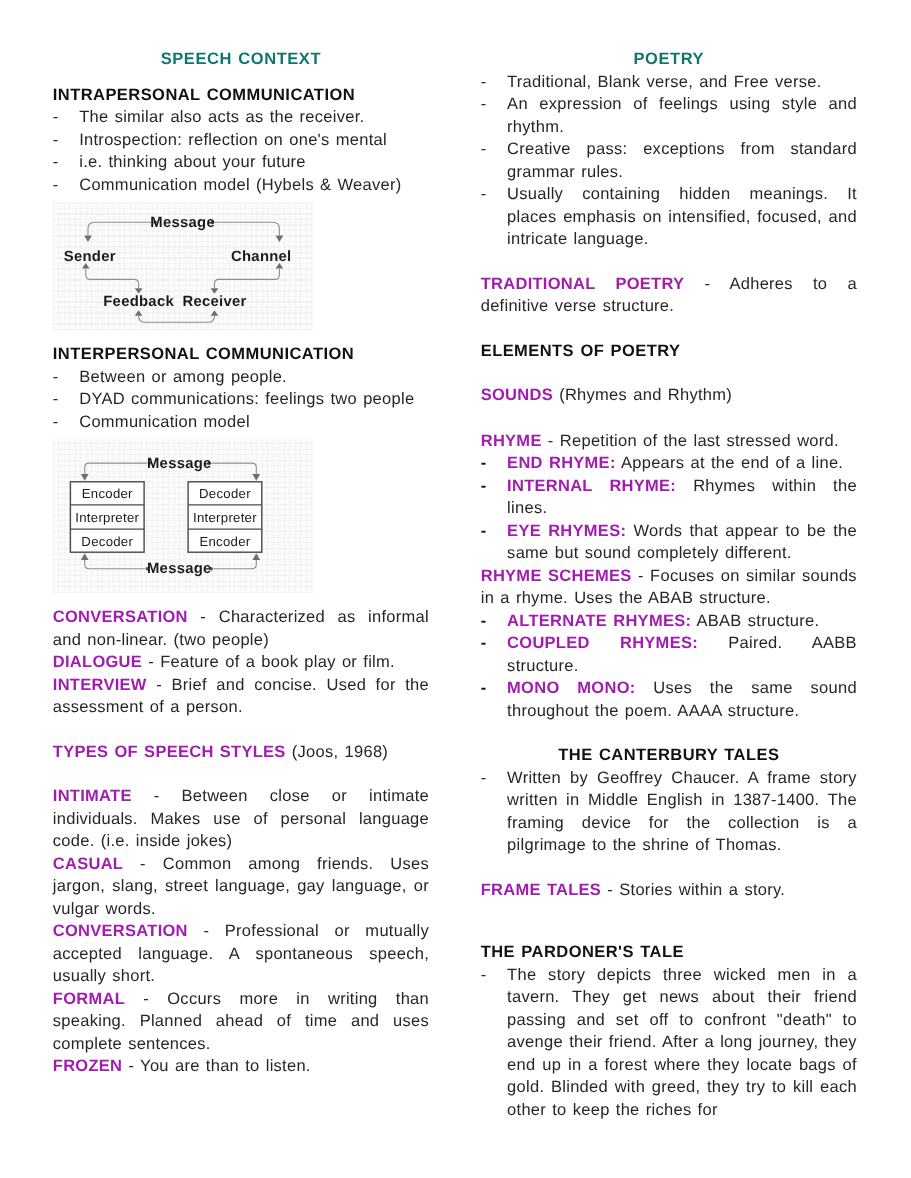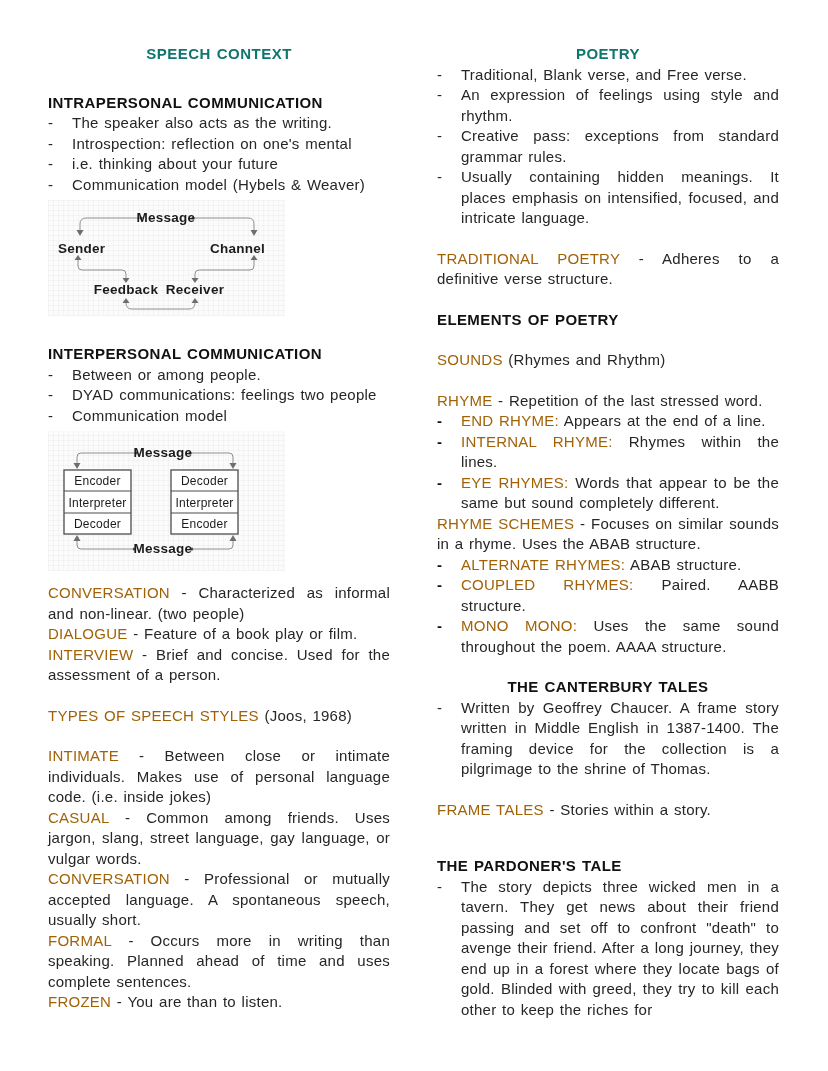--- a/index.html
+++ b/index.html
@@ -8,28 +8,28 @@
     width:828px; height:1071px; position:relative; overflow:hidden;
     font-family:"Liberation Sans","DejaVu Sans",sans-serif;
     font-size:15px; line-height:20.5px; color:#262626;
     letter-spacing:0.25px; word-spacing:1.2px;
   }
   .col { position:absolute; top:44px; width:342px; }
   #colL { left:48px; }
   #colR { left:437px; }
 
   .title { text-align:center; font-weight:bold; color:#0f766e; letter-spacing:0.5px; }
-  .h { font-weight:bold; color:#111; margin-top:28px; letter-spacing:0.4px; }
+  .h { font-weight:bold; color:#111; margin-top:12px; letter-spacing:0.4px; }
   .center-h { text-align:center; font-weight:bold; color:#111; margin-top:20px; letter-spacing:0.4px; }
 
   .li { display:flex; }
   .mk { flex:0 0 24px; }
   .tx { flex:1; text-align:justify; }
   .li.sub .mk { font-weight:bold; color:#111; }
-  b { color:#a16207; font-weight:normal; }
+  b { color:#a21caf; font-weight:bold; }
 
   .def { text-align:justify; }
   .gap { margin-top:20px; }
 
   .panel {
     width:237px; margin:5px 0 12px 0;
     background-color:#fbfbfb;
     background-image:
       repeating-linear-gradient(0deg, rgba(0,0,0,0.028) 0 1px, transparent 1px 5px),
       repeating-linear-gradient(90deg, rgba(0,0,0,0.028) 0 1px, transparent 1px 5px);
@@ -48,21 +48,21 @@
 <body>
 
 <div>
 
   <div class="col" id="colL">
     <div class="title">SPEECH CONTEXT</div>
 
     <div class="h">INTRAPERSONAL COMMUNICATION</div>
     <div class="li">
       <span class="mk">-</span>
-      <div class="tx">The speaker also acts as the writing.</div>
+      <div class="tx">The similar also acts as the receiver.</div>
     </div>
     <div class="li">
       <span class="mk">-</span>
       <div class="tx">Introspection: reflection on one's mental</div>
     </div>
     <div class="li">
       <span class="mk">-</span>
       <div class="tx">i.e. thinking about your future</div>
     </div>
     <div class="li">

